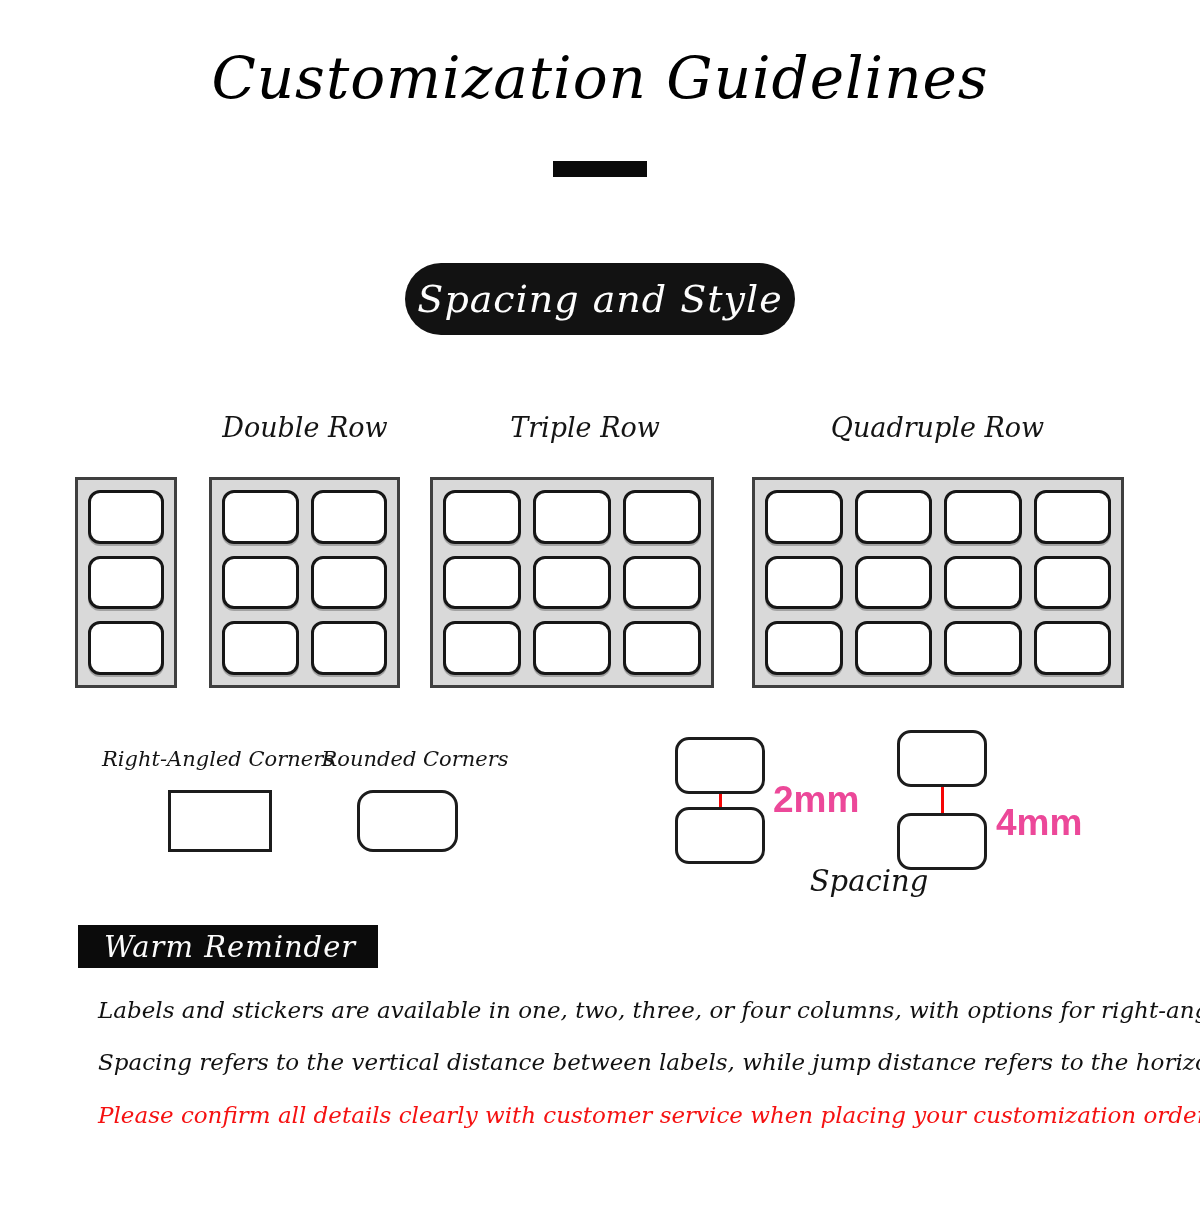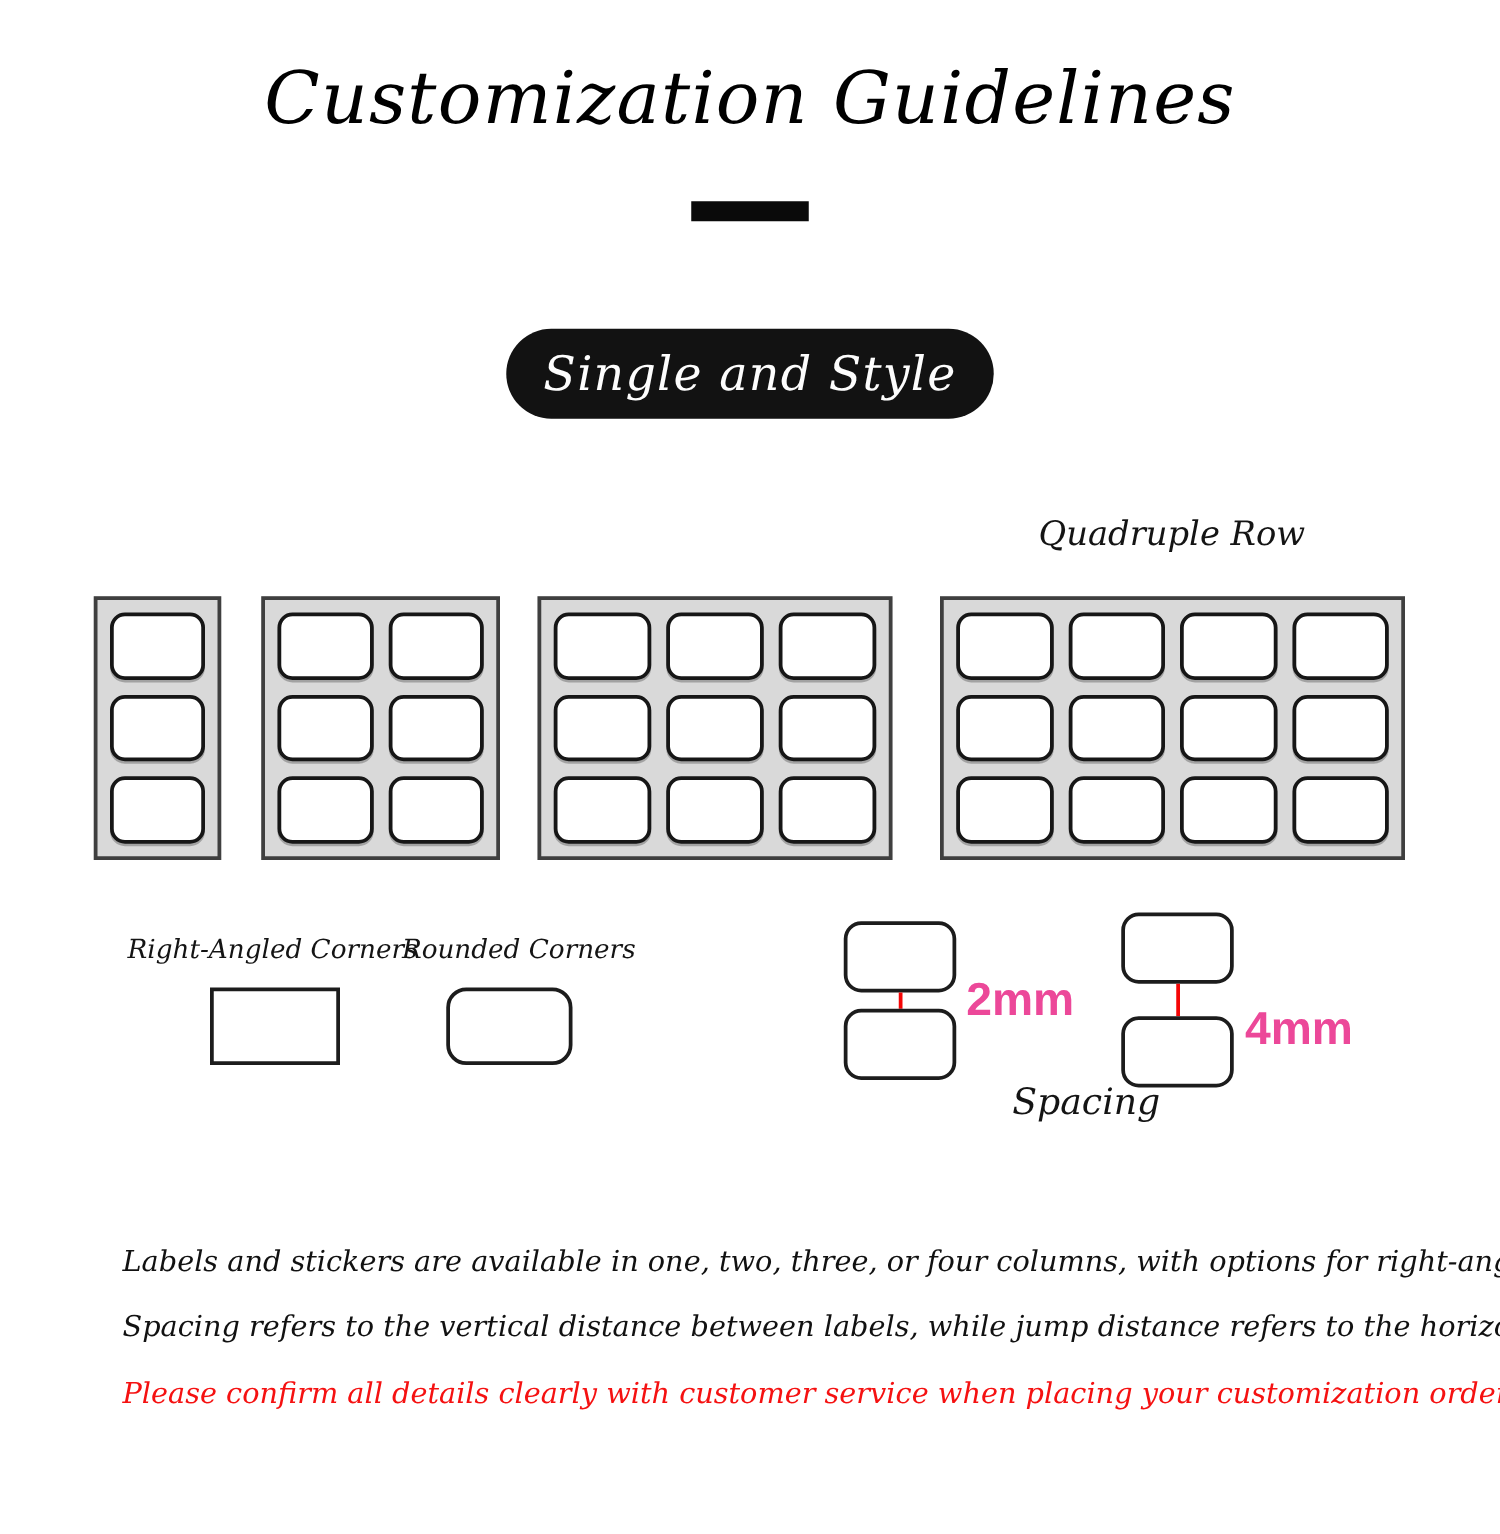--- a/index.html
+++ b/index.html
@@ -112,23 +112,25 @@
 </style>
 </head>
 <body>
 
 <div class="page">
 
   <div class="abs title">Customization Guidelines</div>
   <div class="abs title-underline"></div>
 
   <div class="abs pill">
-    <span>Single and Style</span>
+    <span>Spacing and Style</span>
   </div>
 
+  <div class="abs layout-label ll-1">Double Row</div>
+  <div class="abs layout-label ll-2">Triple Row</div>
   <div class="abs layout-label ll-3">Quadruple Row</div>
 
   <div class="abs sheet sh-0" style="grid-template-columns: repeat(1, 1fr);">
       <div class="label-cell"></div>
       <div class="label-cell"></div>
       <div class="label-cell"></div>
     </div>
   <div class="abs sheet sh-1" style="grid-template-columns: repeat(2, 1fr);">
       <div class="label-cell"></div>
       <div class="label-cell"></div>
@@ -173,18 +175,21 @@
   <div class="abs space-box sb-1b"></div>
   <div class="abs mm-label mm-1">2mm</div>
 
   <div class="abs space-box sb-2a"></div>
   <div class="abs space-tick st-2"></div>
   <div class="abs space-box sb-2b"></div>
   <div class="abs mm-label mm-2">4mm</div>
 
   <div class="abs spacing-caption">Spacing</div>
 
+  <div class="abs reminder-bar">
+    <span>Warm Reminder</span>
+  </div>
 
   <div class="abs note-line nl-0">Labels and stickers are available in one, two, three, or four columns, with options for right-angled or rounded corners.</div>
   <div class="abs note-line nl-1">Spacing refers to the vertical distance between labels, while jump distance refers to the horizontal distance between labels.</div>
   <div class="abs note-line nl-2">Please confirm all details clearly with customer service when placing your customization order!</div>
 
 </div>
 
 </body></html>

